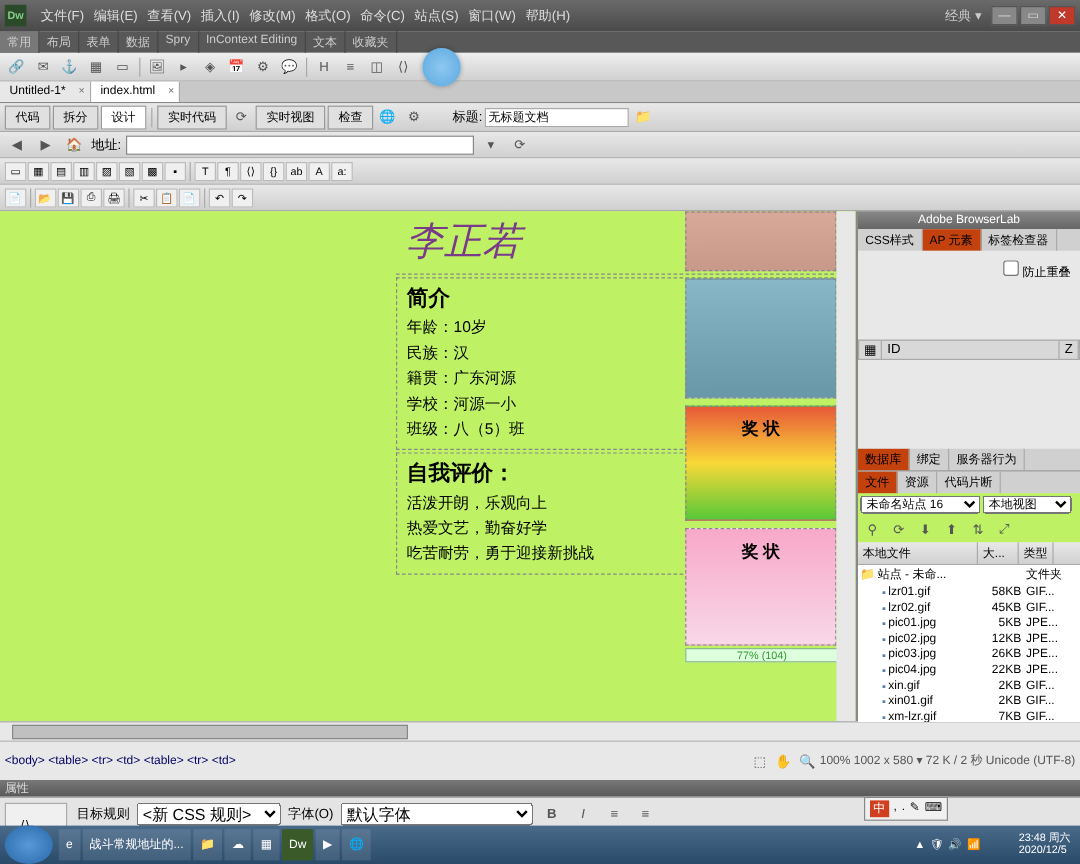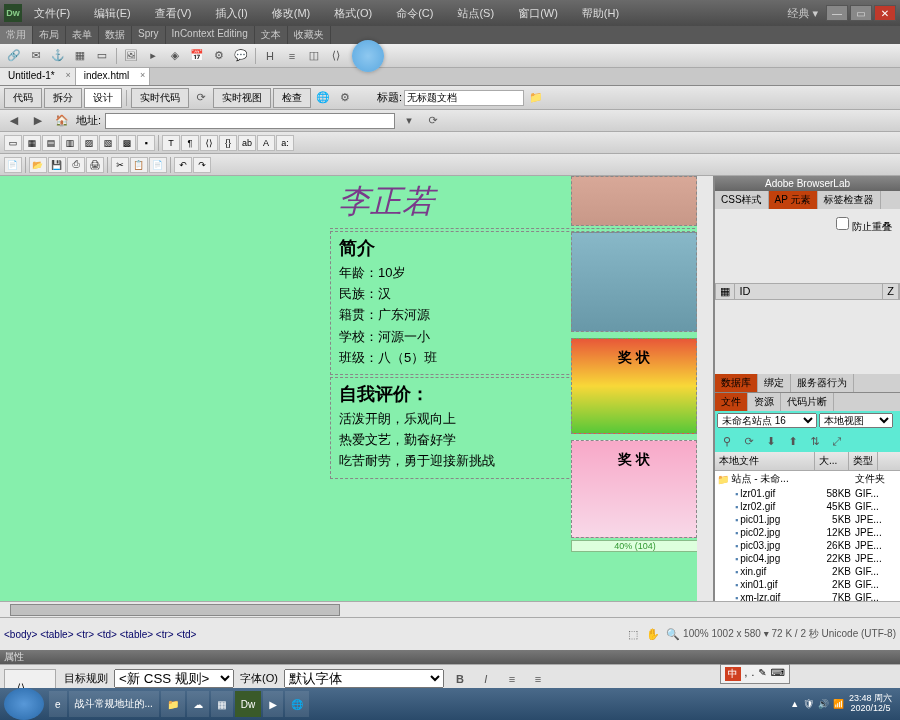--- a/index.html
+++ b/index.html
@@ -1,21 +1,21 @@
 <!DOCTYPE html>
 <html><head>
 <meta charset="utf-8">
 <style>
 * { box-sizing: border-box; margin: 0; padding: 0; font-family: "Microsoft YaHei", SimSun, sans-serif; }
 body { background: #e8e8e8; width: 900px; height: 720px; overflow: hidden; font-size: 11px; }
 
 
 .titlebar { background: linear-gradient(#6a6a6a,#4a4a4a); height: 26px; display: flex; align-items: center; color: #ddd; padding: 0 4px; }
 .app-icon { width: 18px; height: 18px; background: #2a4a2a; margin-right: 8px; display: flex; align-items: center; justify-content: center; color: #8c8; font-size: 9px; font-weight: bold; }
-.menubar { display: flex; gap: 16px; flex: 1; }
+.menubar { display: flex; gap: 0; flex: 1; }
 .menubar span { padding: 2px 4px; cursor: default; }
 .win-controls { display: flex; gap: 2px; align-items: center; }
 .win-btn { width: 22px; height: 16px; background: #888; border: 1px solid #555; display: flex; align-items: center; justify-content: center; font-size: 10px; }
 .win-btn.close { background: #c0392b; color: #fff; }
 .classic-label { margin-right: 8px; color: #ccc; }
 
 
 .cat-tabs { background: #585858; display: flex; height: 18px; }
 .cat-tabs span { padding: 2px 6px; color: #ccc; font-size: 10px; border-right: 1px solid #444; }
 .cat-tabs span.active { background: #787878; }
@@ -45,21 +45,21 @@
 
 
 .insert-bar { background: linear-gradient(#e8e8e8,#d0d0d0); height: 22px; display: flex; align-items: center; padding: 0 4px; gap: 1px; border-bottom: 1px solid #aaa; }
 .ins-btn { width: 18px; height: 16px; border: 1px solid #bbb; background: #f0f0f0; display: flex; align-items: center; justify-content: center; font-size: 9px; }
 
 
 .insert-bar2 { background: linear-gradient(#e8e8e8,#d0d0d0); height: 22px; display: flex; align-items: center; padding: 0 4px; gap: 1px; border-bottom: 1px solid #aaa; }
 
 
 .workspace { display: flex; height: 425px; }
-.doc-area { flex: 1; background: #86efac; position: relative; overflow: hidden; border-right: 2px solid #888; }
+.doc-area { flex: 1; background: #bef264; position: relative; overflow: hidden; border-right: 2px solid #888; }
 .right-panels { width: 185px; background: #e0e0e0; display: flex; flex-direction: column; }
 
 
 .doc-content { padding: 0; position: relative; height: 100%; }
 .page-table { margin-left: 330px; width: 370px; }
 .page-header { font-family: "KaiTi", serif; font-size: 32px; color: #7a3a8a; font-style: italic; padding: 4px 8px; border-bottom: 1px dashed #888; }
 .section { border: 1px dashed #888; margin: 2px 0; padding: 4px 8px; }
 .section h3 { font-size: 18px; font-weight: bold; margin-bottom: 4px; }
 .section p { font-size: 13px; margin: 3px 0; line-height: 1.4; }
 .side-images { position: absolute; right: 14px; top: 0; width: 128px; }
@@ -96,39 +96,39 @@
 .rpanel-tabs { display: flex; background: #d0d0d0; }
 .rpanel-tabs span { padding: 2px 6px; font-size: 10px; border-right: 1px solid #aaa; }
 .rpanel-tabs span.active { background: #c2410c; }
 .rpanel-body { background: #e8e8e8; flex: 1; padding: 4px; font-size: 10px; }
 .prevent-chk { display: flex; justify-content: flex-end; padding: 4px; }
 .id-row { display: flex; border: 1px solid #aaa; background: #d8d8d8; }
 .id-row span { padding: 1px 4px; border-right: 1px solid #aaa; }
 
 
 .files-panel { border-top: 1px solid #888; }
-.files-toolbar { background: #5eead4; padding: 2px; display: flex; gap: 2px; }
+.files-toolbar { background: #bef264; padding: 2px; display: flex; gap: 2px; }
 .site-select { width: 100px; font-size: 10px; }
 .files-header { display: flex; background: linear-gradient(#e8e8e8,#d0d0d0); border-bottom: 1px solid #aaa; font-size: 10px; }
 .files-header span { padding: 2px 4px; border-right: 1px solid #aaa; }
 .file-tree { background: #fff; height: 130px; overflow: auto; font-size: 10px; }
 .file-row { display: flex; padding: 1px 2px; }
 .file-name { width: 100px; display: flex; align-items: center; gap: 2px; }
 .file-size { width: 34px; text-align: right; }
 .file-type { flex: 1; padding-left: 4px; }
 .folder-icon { color: #b89030; }
 .file-icon { color: #5080b0; font-size: 9px; }
 
 
 .taskbar { position: absolute; bottom: 0; left: 0; right: 0; height: 32px; background: linear-gradient(#4a6a8a,#2a4a6a); display: flex; align-items: center; }
 .start-btn { width: 40px; height: 32px; background: radial-gradient(#5898d8,#2868a8); border-radius: 50%; margin: 0 4px; }
 .task-item { height: 26px; padding: 0 6px; display: flex; align-items: center; color: #fff; font-size: 10px; margin: 0 1px; background: rgba(255,255,255,0.1); }
 .task-item.active { background: rgba(255,255,255,0.25); }
 .tray { margin-left: auto; display: flex; align-items: center; gap: 4px; padding-right: 8px; color: #fff; font-size: 9px; }
-.clock { text-align: center; line-height: 1.1; }
+.clock { text-align: left; line-height: 1.1; margin-left: 28px; }
 
 .ime-bar { position: absolute; bottom: 36px; right: 110px; background: #f0f0f0; border: 1px solid #888; padding: 2px 4px; display: flex; gap: 4px; font-size: 10px; }
 </style>
 </head>
 <body>
 
 <div class="titlebar">
   <div class="app-icon">Dw</div>
   <div class="menubar">
     <span>文件(F)</span>
@@ -270,21 +270,21 @@
       </div>
       <div class="side-images">
         <div class="img-box h1"></div>
         <div class="img-box h2"></div>
         <div class="img-box h3">
             <span class="cert-label">奖 状</span>
           </div>
         <div class="img-box h4">
             <span class="cert-label">奖 状</span>
           </div>
-        <div class="zoom-ind">40% (104)</div>
+        <div class="zoom-ind">77% (104)</div>
       </div>
     </div>
     <div class="vscroll"></div>
   </div>
 
   <div class="right-panels">
     <div class="rpanel-title">Adobe BrowserLab</div>
     <div class="rpanel-tabs">
       <span>CSS样式</span>
       <span class="active">AP 元素</span>

